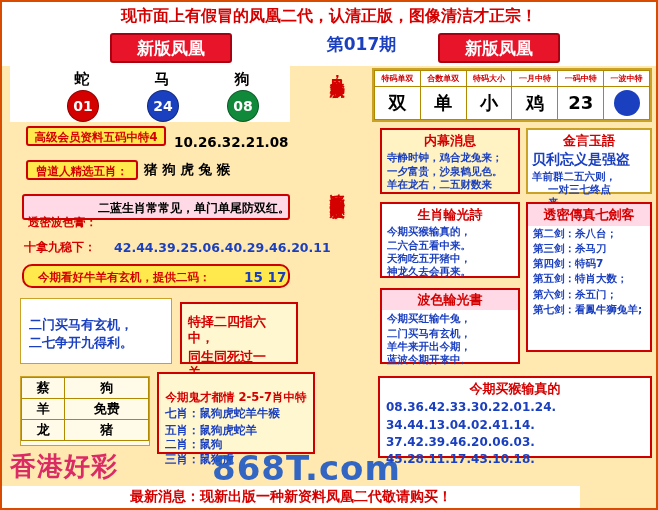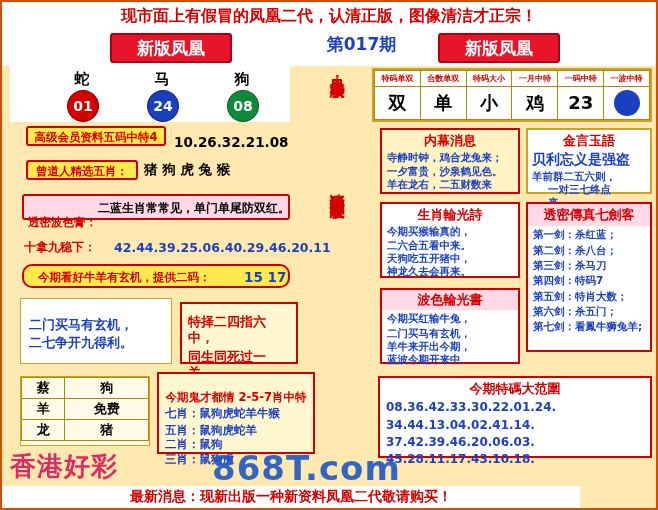--- a/index.html
+++ b/index.html
@@ -191,39 +191,38 @@
   <div class="box" style="left:378px;top:200px;width:140px;height:76px;background:#fff;border:2px solid #c00;">
     <div class="rtitle" style="color:#d40000;padding-top:2px;">生肖輪光詩</div>
     <div class="txt" style="font-size:10.5px;color:#1a3fbf;padding:1px 5px;">今期买猴输真的，</div>
     <div class="txt" style="font-size:10.5px;color:#1a3fbf;padding:0 5px;">二六合五看中来。</div>
     <div class="txt" style="font-size:10.5px;color:#1a3fbf;padding:0 5px;">天狗吃五开猪中，</div>
     <div class="txt" style="font-size:10.5px;color:#1a3fbf;padding:0 5px;">神龙久去会再来。</div>
   </div>
 
   <div class="box" style="left:524px;top:200px;width:126px;height:150px;background:#fff;border:2px solid #c00;">
     <div class="rtitle" style="color:#d40000;background:#ffd9e6;padding:2px 0;">透密傳真七劍客</div>
-    <div class="txt" style="font-size:10.5px;color:#1a3fbf;padding:2px 5px;">第一剑：杀红蓝；</div>
     <div class="txt" style="font-size:10.5px;color:#1a3fbf;padding:1px 5px;">第二剑：杀八台；</div>
     <div class="txt" style="font-size:10.5px;color:#1a3fbf;padding:1px 5px;">第三剑：杀马刀</div>
     <div class="txt" style="font-size:10.5px;color:#1a3fbf;padding:1px 5px;">第四剑：特码7</div>
     <div class="txt" style="font-size:10.5px;color:#1a3fbf;padding:1px 5px;">第五剑：特肖大数；</div>
     <div class="txt" style="font-size:10.5px;color:#1a3fbf;padding:1px 5px;">第六剑：杀五门；</div>
     <div class="txt" style="font-size:10.5px;color:#1a3fbf;padding:1px 5px;">第七剑：看鳳牛狮兔羊;</div>
   </div>
 
   <div class="box" style="left:378px;top:286px;width:140px;height:76px;background:#fff;border:2px solid #c00;">
     <div class="rtitle" style="color:#d40000;background:#ffd9e6;padding:1px 0;">波色輪光書</div>
     <div class="txt" style="font-size:10.5px;color:#1a3fbf;padding:2px 5px;">今期买红输牛兔，</div>
     <div class="txt" style="font-size:10.5px;color:#1a3fbf;padding:0 5px;">二门买马有玄机，</div>
     <div class="txt" style="font-size:10.5px;color:#1a3fbf;padding:0 5px;">羊牛来开出今期，</div>
     <div class="txt" style="font-size:10.5px;color:#1a3fbf;padding:0 5px;">蓝波今期开来中。</div>
   </div>
 
   <div class="box" style="left:376px;top:374px;width:274px;height:82px;background:#fff;border:2px solid #c00;">
-    <div class="rtitle" style="color:#d40000;padding-top:2px;font-size:13px;">今期特碼大范圍</div>
+    <div class="rtitle" style="color:#d40000;padding-top:2px;font-size:13px;">今期买猴输真的</div>
     <div class="txt" style="font-size:12px;color:#1a3fbf;padding:2px 6px;">08.36.42.33.30.22.01.24.</div>
     <div class="txt" style="font-size:12px;color:#1a3fbf;padding:1px 6px;">34.44.13.04.02.41.14.</div>
     <div class="txt" style="font-size:12px;color:#1a3fbf;padding:1px 6px;">37.42.39.46.20.06.03.</div>
     <div class="txt" style="font-size:12px;color:#1a3fbf;padding:1px 6px;">45.28.11.17.43.10.18.</div>
   </div>
 
   <div class="wm">香港好彩</div>
   <div class="wm2">868T.com</div>
 
   <div class="botbar">

